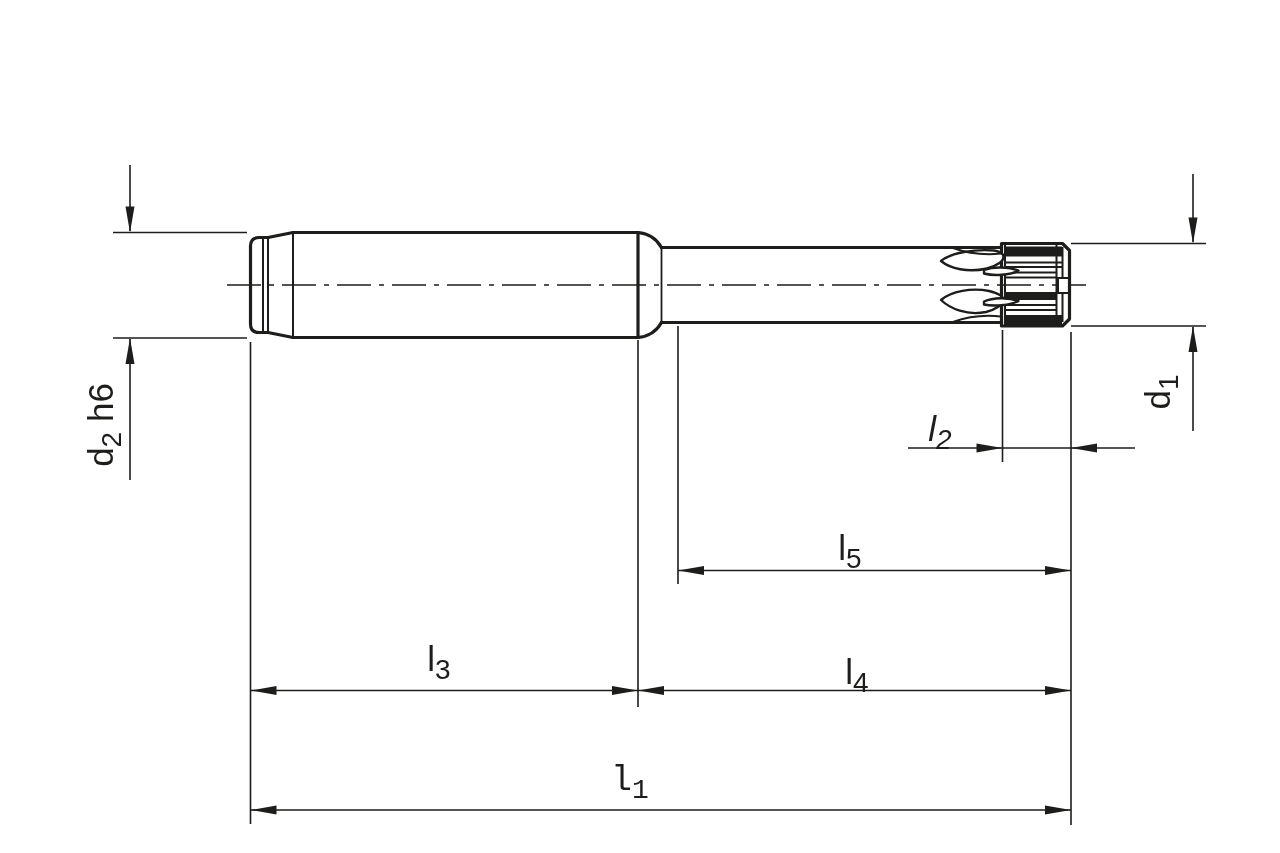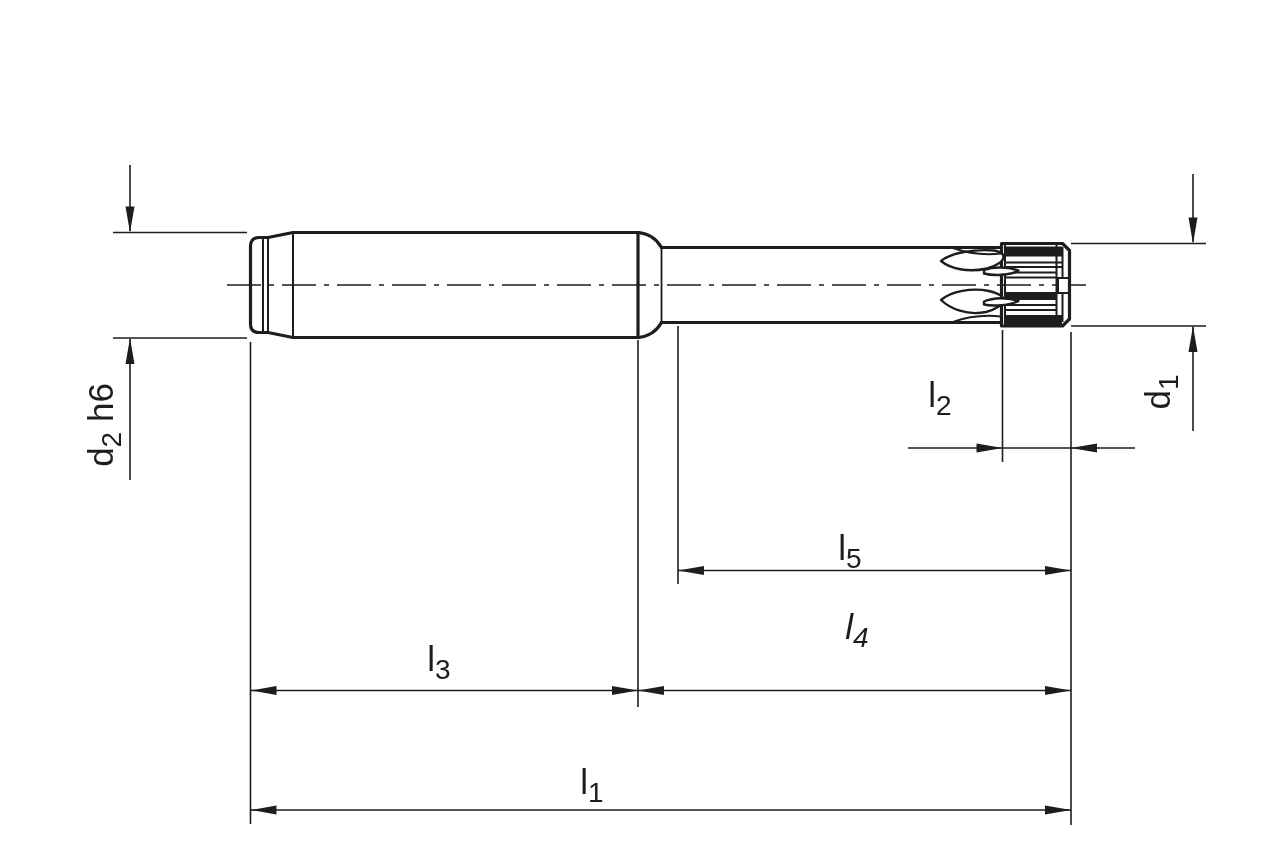--- a/index.html
+++ b/index.html
@@ -157,23 +157,23 @@
       <line class="dim" x1="250.5" y1="810" x2="1071" y2="810"></line>
       <polygon class="arrow" points="250.5,810 276.5,805.5 276.5,814.5"></polygon>
       <polygon class="arrow" points="1071,810 1045,805.5 1045,814.5"></polygon>
     </g>
   </svg>
 
   <div class="dim-label rot" style="left:100px; top:425px;"><span>d</span><sub>2</sub><span> h6</span></div>
 
   <div class="dim-label rot" style="left:1157px; top:392px;"><span>d</span><sub>1</sub><span></span></div>
 
-  <div class="dim-label" style="left:940px; top:394px;"><span>l</span><sub>2</sub></div>
+  <div class="dim-label" style="left:940px; top:428px;font-style:italic;"><span>l</span><sub>2</sub></div>
 
   <div class="dim-label" style="left:850px; top:547px;"><span>l</span><sub>5</sub></div>
 
   <div class="dim-label" style="left:439px; top:658px;"><span>l</span><sub>3</sub></div>
 
-  <div class="dim-label" style="left:857px; top:626px;font-style:italic;"><span>l</span><sub>4</sub></div>
+  <div class="dim-label" style="left:857px; top:671px;"><span>l</span><sub>4</sub></div>
 
-  <div class="dim-label" style="left:592px; top:781px;"><span>l</span><sub>1</sub></div>
+  <div class="dim-label" style="left:630px; top:781px;font-family:Liberation Mono, monospace;"><span>l</span><sub>1</sub></div>
 
 </div>
 
 </body></html>

